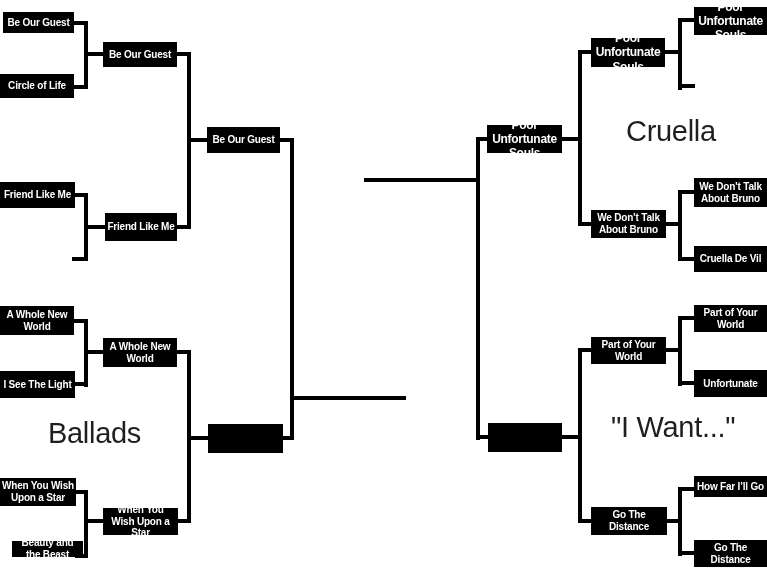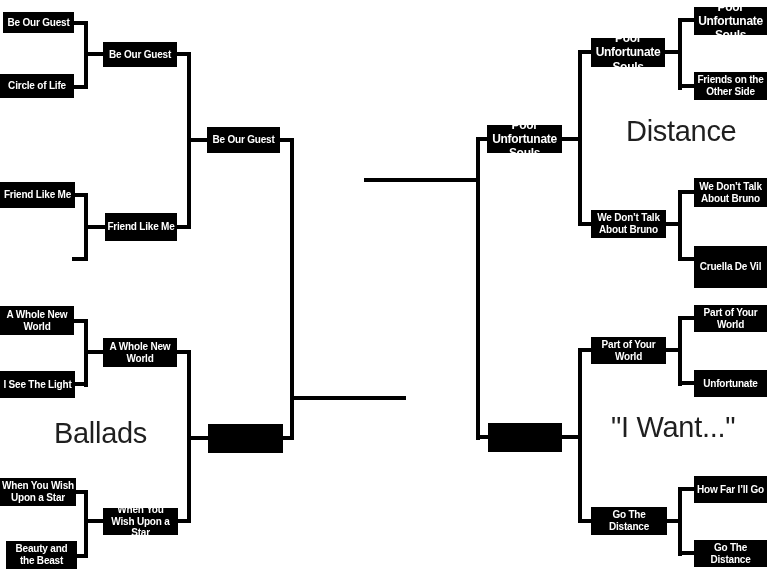--- a/index.html
+++ b/index.html
@@ -18,50 +18,49 @@
   .qlabel{
     position:absolute;color:#1f1f1f;font-weight:300;font-size:29px;
     letter-spacing:-0.3px;white-space:nowrap;
   }
 </style>
 </head>
 <body>
 
 <div class="stage">
 
-  <div class="qlabel" style="left:54px;top:417px;">Ballads</div>
-  <div class="qlabel" style="left:626px;top:115px;">Distance</div>
+  <div class="qlabel" style="left:48px;top:417px;">Ballads</div>
+  <div class="qlabel" style="left:626px;top:115px;">Cruella</div>
   <div class="qlabel" style="left:611px;top:411px;">"I Want..."</div>
 
   <div class="mbox" style="left:3px;top:12px;width:71px;height:21px;">Be Our Guest</div>
   <div class="mbox" style="left:0px;top:74px;width:74px;height:24px;">Circle of Life</div>
   <div class="mbox" style="left:0px;top:182px;width:75px;height:26px;">Friend Like Me</div>
   <div class="mbox" style="left:103px;top:42px;width:74px;height:25px;">Be Our Guest</div>
   <div class="mbox" style="left:105px;top:213px;width:72px;height:28px;">Friend Like Me</div>
   <div class="mbox" style="left:207px;top:127px;width:73px;height:26px;">Be Our Guest</div>
 
   <div class="mbox" style="left:0px;top:306px;width:74px;height:29px;">A Whole New World</div>
   <div class="mbox" style="left:0px;top:371px;width:75px;height:27px;text-align:center;">I See The Light</div>
   <div class="mbox" style="left:0px;top:478px;width:76px;height:28px;">When You Wish Upon a Star</div>
-  <div class="mbox" style="left:6px;top:541px;width:71px;height:28px;">Beauty and the Beast</div>
+  <div class="mbox" style="left:12px;top:541px;width:71px;height:16px;">Beauty and the Beast</div>
   <div class="mbox" style="left:103px;top:338px;width:74px;height:29px;">A Whole New World</div>
   <div class="mbox" style="left:103px;top:508px;width:75px;height:27px;">When You Wish Upon a Star</div>
   <div class="mbox" style="left:208px;top:424px;width:75px;height:29px;"></div>
 
   <div class="mbox fs9" style="left:694px;top:7px;width:73px;height:28px;">Poor Unfortunate Souls</div>
-  <div class="mbox" style="left:694px;top:72px;width:73px;height:28px;">Friends on the Other Side</div>
   <div class="mbox" style="left:694px;top:178px;width:73px;height:29px;">We Don’t Talk About Bruno</div>
-  <div class="mbox" style="left:694px;top:246px;width:73px;height:42px;">Cruella De Vil</div>
+  <div class="mbox" style="left:694px;top:246px;width:73px;height:26px;">Cruella De Vil</div>
   <div class="mbox fs9" style="left:591px;top:38px;width:74px;height:29px;">Poor Unfortunate Souls</div>
   <div class="mbox" style="left:591px;top:210px;width:75px;height:28px;">We Don’t Talk About Bruno</div>
   <div class="mbox fs9" style="left:487px;top:125px;width:75px;height:28px;">Poor Unfortunate Souls</div>
 
   <div class="mbox" style="left:694px;top:305px;width:73px;height:27px;">Part of Your World</div>
   <div class="mbox" style="left:694px;top:370px;width:73px;height:27px;">Unfortunate</div>
-  <div class="mbox" style="left:694px;top:476px;width:73px;height:27px;">How Far I’ll Go</div>
+  <div class="mbox" style="left:694px;top:476px;width:73px;height:21px;">How Far I’ll Go</div>
   <div class="mbox" style="left:694px;top:540px;width:73px;height:27px;">Go The Distance</div>
   <div class="mbox" style="left:591px;top:337px;width:75px;height:27px;">Part of Your World</div>
   <div class="mbox" style="left:591px;top:507px;width:76px;height:28px;">Go The Distance</div>
   <div class="mbox" style="left:488px;top:423px;width:74px;height:29px;"></div>
 
   <div class="ln" style="left:72px;top:21px;width:14px;height:4px;"></div>
   <div class="ln" style="left:72px;top:85px;width:14px;height:4px;"></div>
   <div class="ln" style="left:84px;top:21px;width:4px;height:68px;"></div>
   <div class="ln" style="left:86px;top:52px;width:17px;height:4px;"></div>
   <div class="ln" style="left:73px;top:193px;width:13px;height:4px;"></div>

